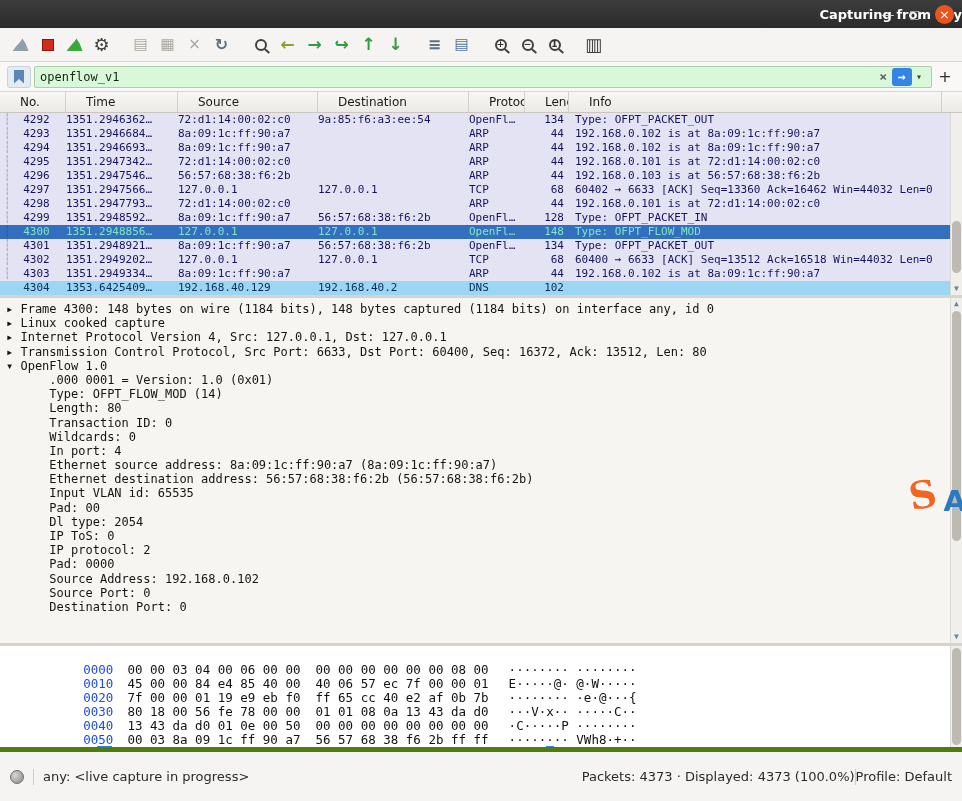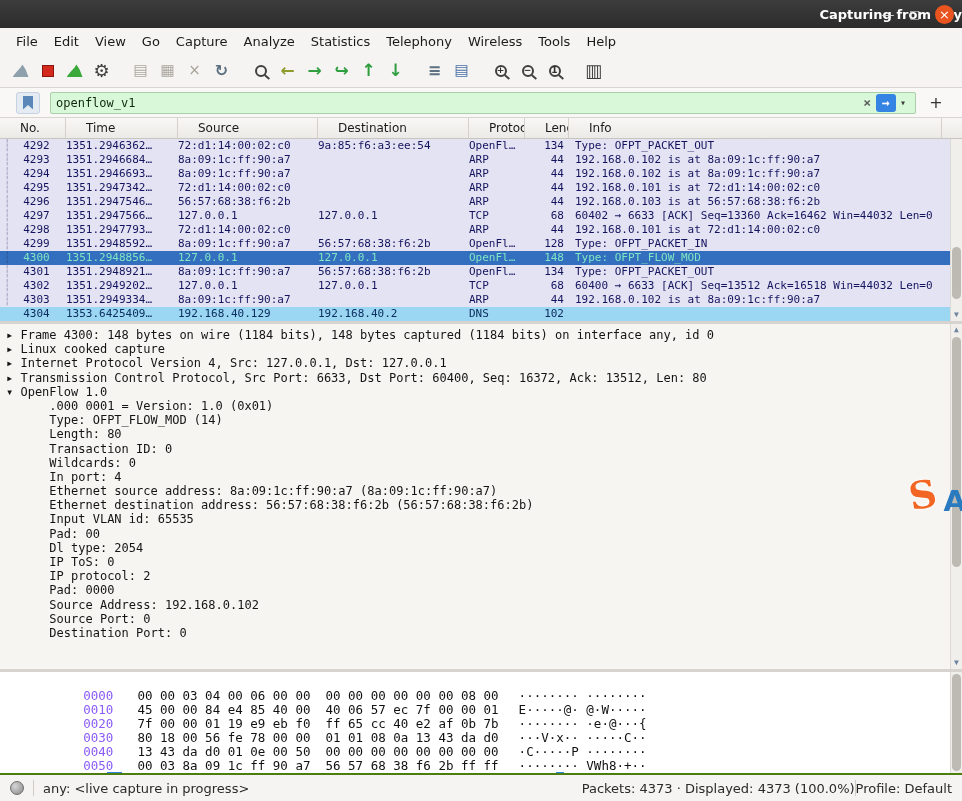--- a/index.html
+++ b/index.html
@@ -30,21 +30,21 @@
 .g-dark{color:#3d3d3d;font-size:18px}
 .g-disabled{color:#aaa69e;font-size:15px}
 .g-green{color:#2f9e3f;font-weight:bold;font-size:17px}
 .g-olive{color:#8e9c2c;font-weight:bold;font-size:17px}
 .g-slate{color:#5d7183;font-weight:bold;font-size:16px}
 .g-blue{color:#4a6fa5;font-size:15px}
 .mag{width:12px;height:12px;border:2px solid #404040;border-radius:50%;position:relative;font-size:9px;font-weight:bold;color:#303030;display:flex;align-items:center;justify-content:center}
 .mag::after{content:"";position:absolute;width:6px;height:2px;background:#404040;right:-5px;bottom:-3px;transform:rotate(40deg)}
 
 
-.filterbar{flex:0 0 30px;display:flex;align-items:center;gap:10px;padding:0 16px;background:#f9f8f6;border-bottom:1px solid #d8d5d0}
+.filterbar{flex:0 0 30px;display:flex;align-items:center;gap:3px;padding:0 7px;background:#f9f8f6;border-bottom:1px solid #d8d5d0}
 .bookmark-btn{width:24px;height:22px;display:flex;align-items:center;justify-content:center;background:#e4ebf3;border:1px solid #c6d2e0;border-radius:3px}
 .bookmark-shape{width:10px;height:14px;background:#5b87b8;clip-path:polygon(0% 0%,100% 0%,100% 100%,50% 68%,0% 100%)}
 .filter-input{flex:1;height:22px;background:#d9f7d9;border:1px solid #a8cfa8;border-radius:2px;display:flex;align-items:center;padding:0 5px;font-family:"DejaVu Sans Mono",monospace;font-size:12px;color:#102810}
 .filter-value{flex:1;white-space:pre;overflow:hidden}
 .filter-clear{color:#5d5d5d;font-weight:bold;font-size:13px;padding:0 5px}
 .filter-apply{width:20px;height:18px;background:#3584e4;border-radius:3px;color:#fff;display:flex;align-items:center;justify-content:center;font-weight:bold;font-size:13px}
 .filter-drop{color:#3d3d3d;font-size:10px;padding:0 4px}
 .filter-add{width:20px;height:22px;display:flex;align-items:center;justify-content:center;font-size:16px;color:#333}
 
 
@@ -68,26 +68,26 @@
 
 .splitter{flex:0 0 3px;background:#d7d4cf}
 
 
 .details{flex:0 0 345px;background:#f6f5f2;position:relative;overflow:hidden;font-family:"DejaVu Sans Mono",monospace;font-size:12px;color:#141414;padding:4px 14px 0 6px}
 .dline{height:14.2px;line-height:14.2px;white-space:pre;overflow:hidden}
 
 
 .hexpane{flex:0 0 101px;background:#fff;position:relative;overflow:hidden;font-family:"DejaVu Sans Mono",monospace;font-size:12.5px;color:#111;padding:3px 14px 0 8px}
 .hexrow{height:14px;line-height:14px;white-space:pre}
-.hex-offset{color:#8b5cf6;margin-right:24px}
+.hex-offset{color:#1d4ed8;margin-right:14px}
 .hex-bytes{margin-right:20px}
 .sel{background:#3584e4;color:#fff}
 
 
-.statusbar{flex:1;display:flex;align-items:center;background:#f5f4f2;border-top:2px solid #4d7c0f;padding:0 10px;font-size:13px;color:#2a2a2a;gap:9px}
+.statusbar{flex:1;display:flex;align-items:center;background:#f5f4f2;border-top:5px solid #4d7c0f;padding:0 10px;font-size:13px;color:#2a2a2a;gap:9px}
 .expert-dot{width:14px;height:14px;border-radius:50%;background:radial-gradient(circle at 35% 35%,#d6d6d6,#868686);border:1px solid #6f6f6f}
 .sb-sep{width:1px;height:16px;background:#cfccc6}
 .sb-right{margin-left:auto;display:flex;align-items:center;gap:0}
 
 
 .vsb{position:absolute;top:0;right:0;bottom:0;width:12px;background:#f1efec;border-left:1px solid #dcd9d4}
 .vsb-thumb{position:absolute;left:1px;right:1px;border-radius:5px;background:#bdbab4}
 .sb-arrow{position:absolute;left:0;right:0;text-align:center;font-size:8px;color:#6e86a0;height:10px;line-height:10px}
 
 
@@ -102,44 +102,20 @@
 
   <div class="titlebar">
     <span class="title">Capturing from any</span>
     <span class="winbtns">
       <span class="winbtn">—</span>
       <span class="winbtn maxbtn">□</span>
       <span class="closebtn">×</span>
     </span>
   </div>
 
-  <div class="menubar">
-
-      <span class="menu-item">File</span>
-
-      <span class="menu-item">Edit</span>
-
-      <span class="menu-item">View</span>
-
-      <span class="menu-item">Go</span>
-
-      <span class="menu-item">Capture</span>
-
-      <span class="menu-item">Analyze</span>
-
-      <span class="menu-item">Statistics</span>
-
-      <span class="menu-item">Telephony</span>
-
-      <span class="menu-item">Wireless</span>
-
-      <span class="menu-item">Tools</span>
-
-      <span class="menu-item">Help</span>
-    </div>
 
   <div class="toolbar">
 
       <div class="tool">
         <span class="tool-glyph fin fin-gray"></span>
       </div>
 
       <div class="tool">
         <span class="tool-glyph stop-square"></span>
       </div>

